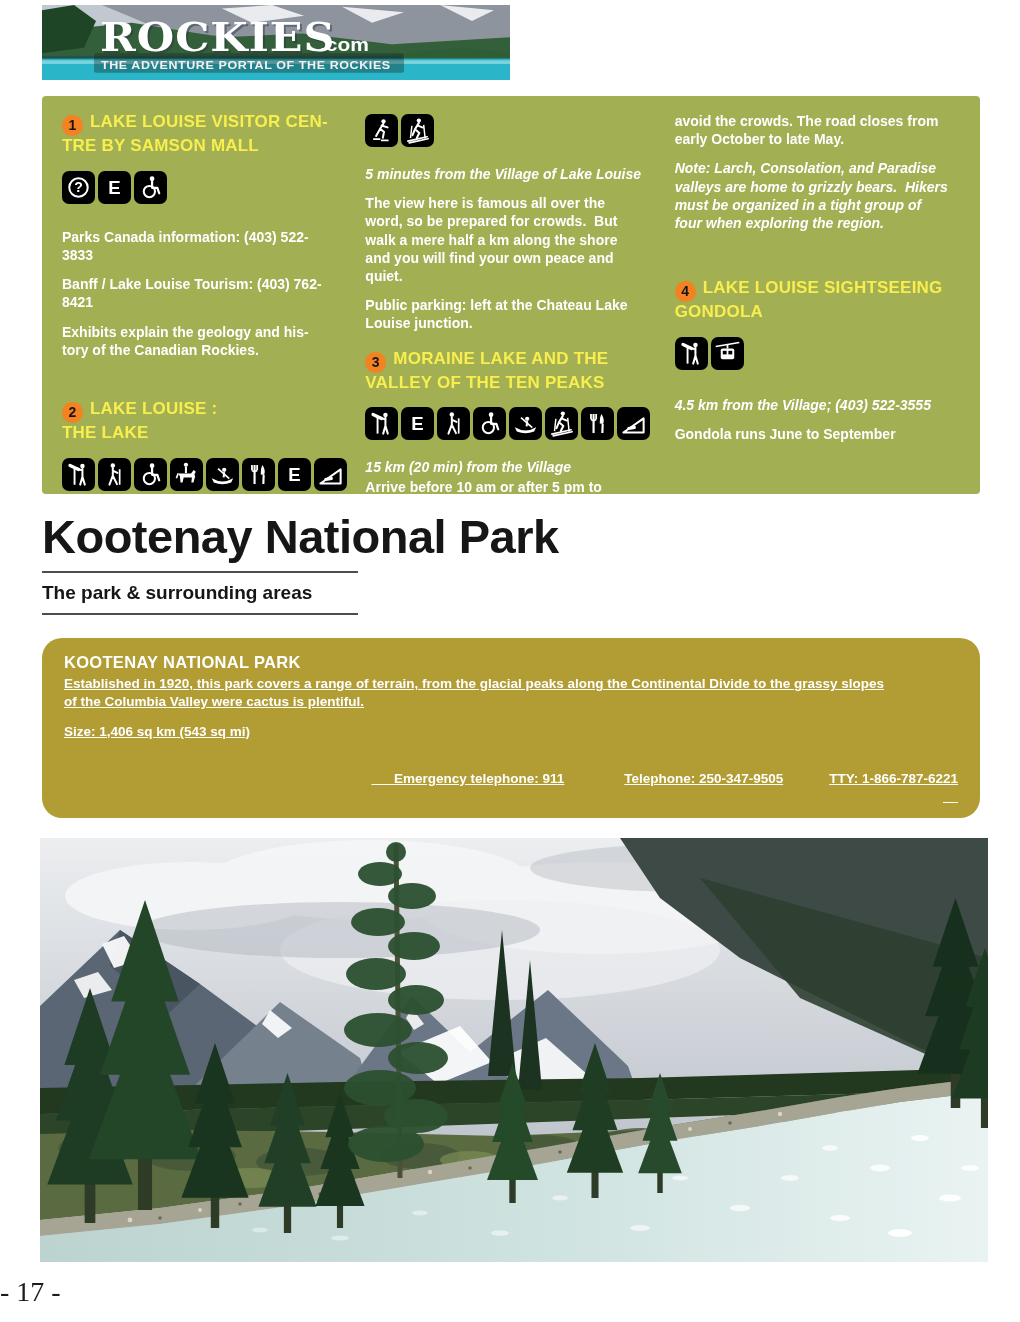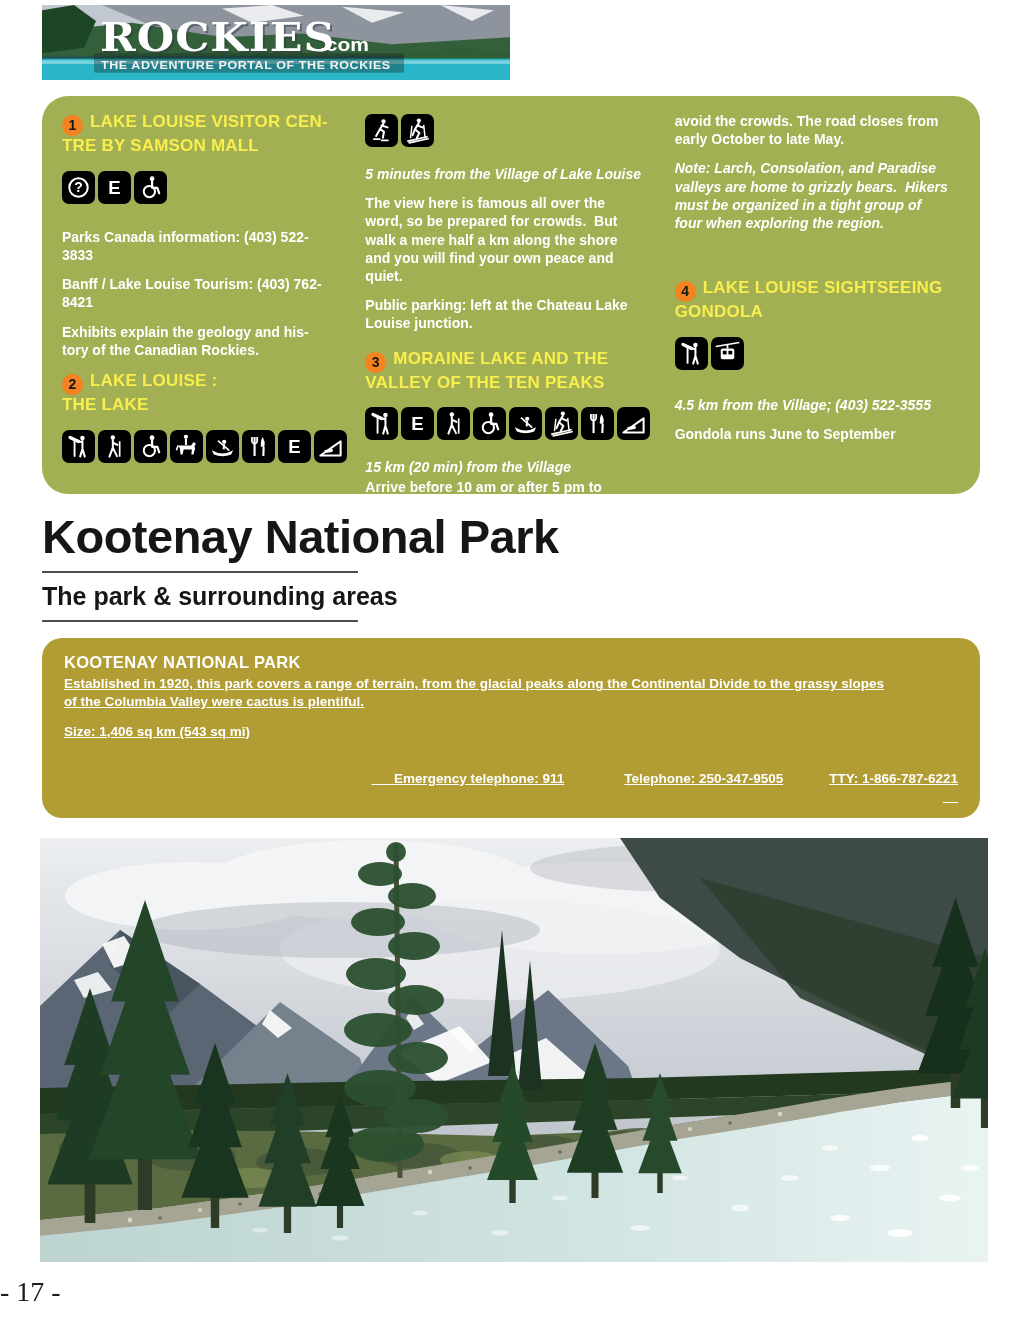--- a/index.html
+++ b/index.html
@@ -5,21 +5,21 @@
   html,body{margin:0;padding:0;background:#fff;}
   .page{position:relative;width:1020px;height:1322px;background:#fff;overflow:hidden;
         font-family:"Liberation Sans",sans-serif;}
 
   
   .banner{position:absolute;left:42px;top:5px;width:468px;height:75px;overflow:hidden;}
   .banner svg{display:block;width:100%;height:100%;}
 
   
   .green-box{position:absolute;left:42px;top:96px;width:938px;height:398px;
-             background:var(--green-box,#a2af53);border-radius:26px;
+             background:var(--green-box,#a2af53);border-radius:4px;
              padding:16px 20px;box-sizing:border-box;display:flex;gap:16px;overflow:hidden;}
   .col{overflow:visible;}
   .col1{width:288px;} .col2{width:294px;} .col3{width:286px;}
 
   .sec-title{color:var(--heading-yellow,#f8ee4e);font-size:17px;font-weight:bold;
              line-height:1.22;margin:0 0 14px;letter-spacing:.2px;}
   .sec-title .t{white-space:pre-line;vertical-align:top;}
   .badge{display:inline-flex;width:21px;height:21px;border-radius:50%;
          background:var(--badge-orange,#f58220);color:#161616;font-size:14px;font-weight:bold;
          align-items:center;justify-content:center;margin-right:7px;vertical-align:-3px;}
@@ -27,30 +27,30 @@
   .icon-row{display:flex;gap:3px;flex-wrap:nowrap;}
   .icon{width:33px;height:33px;background:#000;border-radius:7px;flex:0 0 auto;
         display:inline-flex;align-items:center;justify-content:center;}
   .icon svg{width:27px;height:27px;}
 
   .txt{color:#fff;font-weight:bold;font-size:14px;line-height:1.3;margin:0 0 11px;
        white-space:pre-wrap;}
   .italic{font-style:italic;}
 
   .m-b-lg{margin-bottom:24px;} .m-b-md{margin-bottom:18px;}
-  .m-t-sec2{margin-top:12px;} .m-t-sec3{margin-top:16px;} .m-t-sec4{margin-top:46px;}
+  .m-t-sec2{margin-top:40px;} .m-t-sec3{margin-top:16px;} .m-t-sec4{margin-top:46px;}
   .col2 .icon-row.top{margin:2px 0 18px;}
   .sec4-icons{margin:4px 0 26px;}
 
   
   .title-block{position:absolute;left:42px;top:512px;width:560px;}
   .title-block h1{margin:0;font-size:47px;line-height:1.05;color:#161616;letter-spacing:-.5px;
                   font-weight:bold;}
   .rule{width:316px;height:2px;background:#4d4d4d;border:none;margin:10px 0 0;}
-  .title-block h2{margin:9px 0 0;font-size:25px;color:#161616;font-weight:bold;}
+  .title-block h2{margin:9px 0 0;font-size:19px;color:#161616;font-weight:bold;}
   .rule2{margin-top:9px;}
 
   
   .olive-box{position:absolute;left:42px;top:638px;width:938px;height:180px;
              background:var(--olive-box,#b19d33);border-radius:20px;
              padding:15px 22px;box-sizing:border-box;color:#fff;overflow:hidden;}
   .olive-box h4{margin:0 0 3px;font-size:16.5px;font-weight:bold;letter-spacing:.3px;}
   .olive-box p{margin:0 0 12px;font-size:13.5px;font-weight:bold;line-height:1.32;
                white-space:pre-wrap;text-decoration:underline;}
   .phone-row{margin:0 0 12px;font-size:13.5px;font-weight:bold;text-align:right;}

